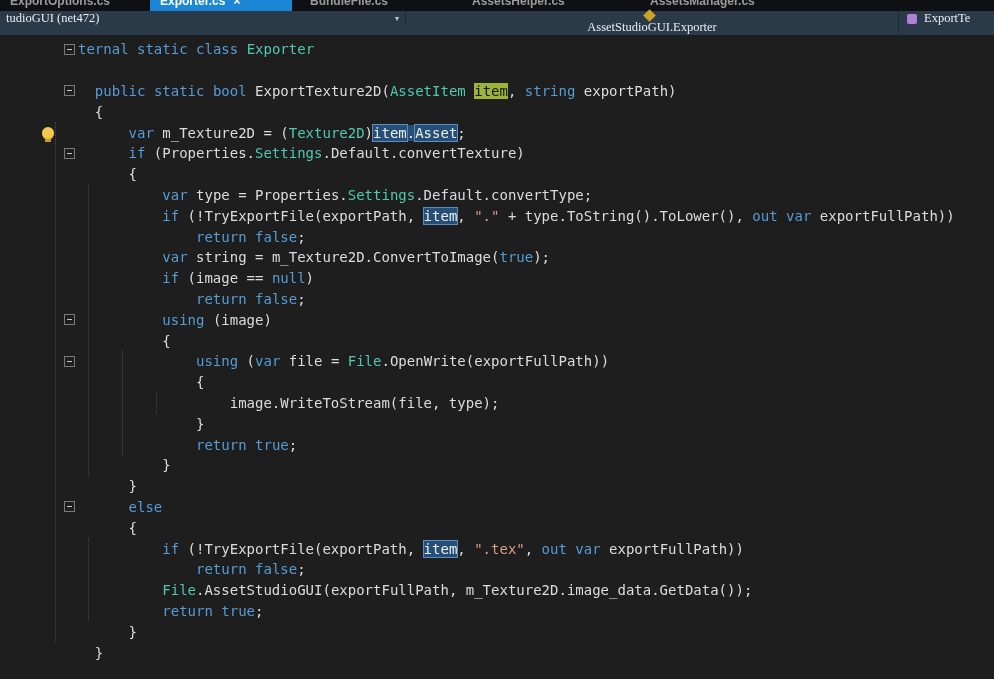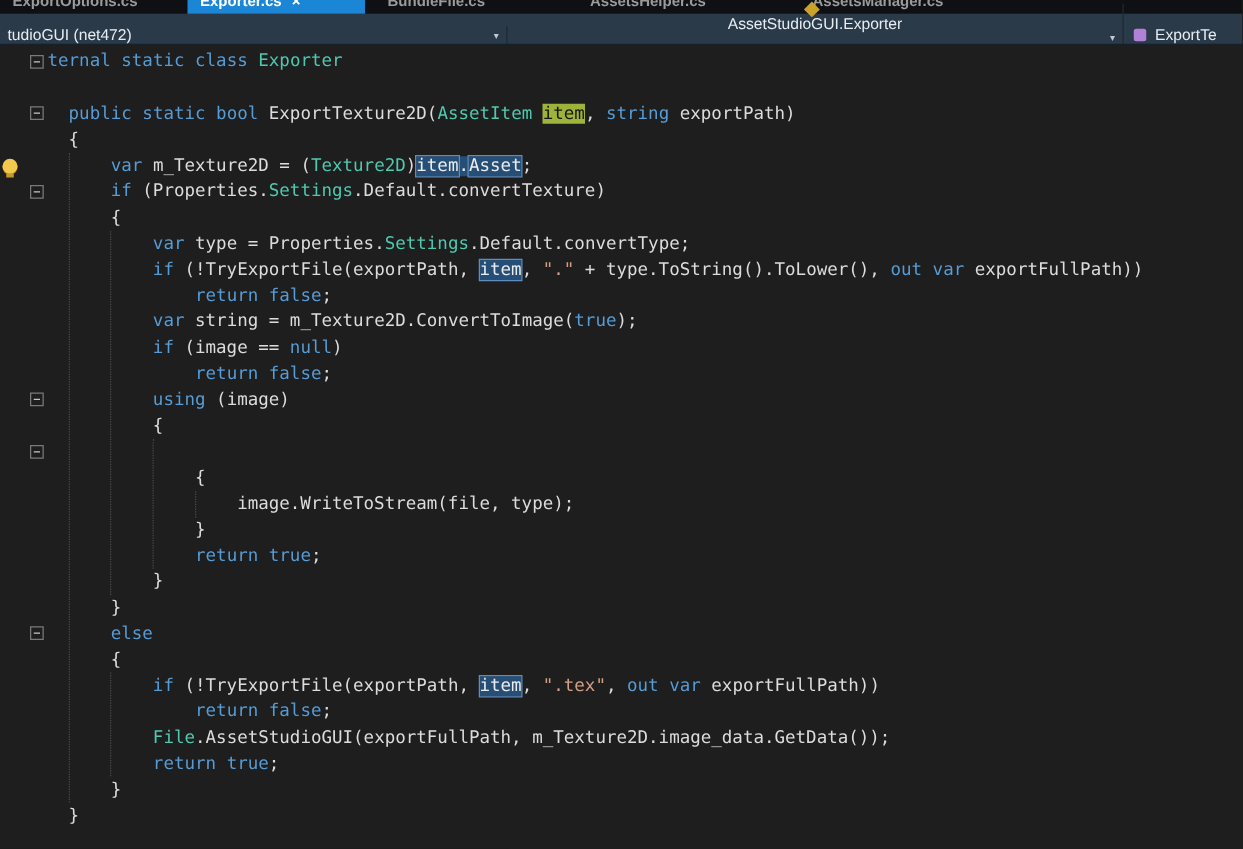--- a/index.html
+++ b/index.html
@@ -18,36 +18,36 @@
   .tab{display:flex;align-items:center;gap:8px;padding:0 10px;color:var(--tab-text);font-size:12px;white-space:nowrap;}
   .tab.active{background:var(--tab-active-bg);color:#fff;}
   .tab .close{font-size:12px;color:#fff;line-height:1;}
   .tab:nth-child(1){width:150px;}
   .tab:nth-child(2){width:142px;}
   .tab:nth-child(3){width:150px;margin-left:8px;}
   .tab:nth-child(4){width:150px;margin-left:12px;}
   .tab:nth-child(5){width:170px;margin-left:28px;}
 
   
-  .navbar{height:25px;background:var(--navbar-bg);display:flex;align-items:flex-end;border-bottom:1px solid #15202B;color:#E6EDF3;font-size:12.5px;}
+  .navbar{height:25px;background:var(--navbar-bg);display:flex;align-items:flex-start;border-bottom:1px solid #15202B;color:#E6EDF3;font-size:12.5px;font-family:Liberation Serif, serif;}
   .nav-drop{display:flex;align-items:center;padding:0 6px;border-right:1px solid var(--navbar-border);position:relative;}
   .nav-drop.project{width:406px;}
   .nav-drop.type{width:493px;flex-direction:column;}
   .nav-drop.member{flex:1;border-right:none;}
   .nav-label{white-space:nowrap;overflow:hidden;}
   .chev{margin-left:auto;font-size:8px;color:#C0C8D0;padding-left:8px;}
   .class-icon{width:9px;height:9px;background:var(--class-icon);transform:rotate(45deg);margin:0 9px 0 3px;flex:none;}
   .method-icon{width:10px;height:10px;background:var(--method-icon);border-radius:2px;margin:0 7px 0 2px;flex:none;}
 
   
   .editor{position:relative;height:643px;background:var(--bg);}
   .guides{position:absolute;inset:0;z-index:0;}
   .guide{position:absolute;width:0;border-left:1px dotted var(--guide);}
   .code{position:absolute;inset:0;z-index:1;padding-top:3px;}
-  .code-line{display:flex;height:20.8px;align-items:center;font-family:"DejaVu Sans Mono",monospace;font-size:14px;}
+  .code-line{display:flex;height:20.8px;align-items:center;font-family:"DejaVu Sans Mono",monospace;font-size:14px;margin-left:40px;}
   .glyph-col{width:24px;flex:none;display:flex;align-items:center;justify-content:flex-start;padding-left:2px;}
   .fold-col{width:14px;flex:none;display:flex;align-items:center;}
   .line-text{white-space:pre;color:var(--text);}
   .fold-box{width:11px;height:11px;border:1px solid #7A7A7A;background:var(--bg);position:relative;display:inline-block;}
   .fold-box::after{content:"";position:absolute;left:2px;right:2px;top:4px;height:1px;background:#C8C8C8;}
   .bulb{width:12px;height:12px;border-radius:50%;background:var(--bulb);position:relative;display:inline-block;box-shadow:0 1px 0 #A87F1C;}
   .bulb::after{content:"";position:absolute;left:3px;right:3px;bottom:-3px;height:3px;background:#C79A2E;}
 
   .k{color:var(--keyword);}
   .t{color:var(--type);}
@@ -189,20 +189,21 @@
       <div class="code-line">
         <span class="glyph-col"></span>
         <span class="fold-col"></span>
         <span class="line-text"><span class="d">          {</span></span>
       </div>
       <div class="code-line">
         <span class="glyph-col"></span>
         <span class="fold-col">
           <span class="fold-box"></span>
         </span>
+        <span class="line-text"><span class="d">              </span><span class="k">using</span><span class="d"> (</span><span class="k">var</span><span class="d"> file = </span><span class="t">File</span><span class="d">.OpenWrite(exportFullPath))</span></span>
       </div>
       <div class="code-line">
         <span class="glyph-col"></span>
         <span class="fold-col"></span>
         <span class="line-text"><span class="d">              {</span></span>
       </div>
       <div class="code-line">
         <span class="glyph-col"></span>
         <span class="fold-col"></span>
         <span class="line-text"><span class="d">                  image.WriteToStream(file, type);</span></span>

